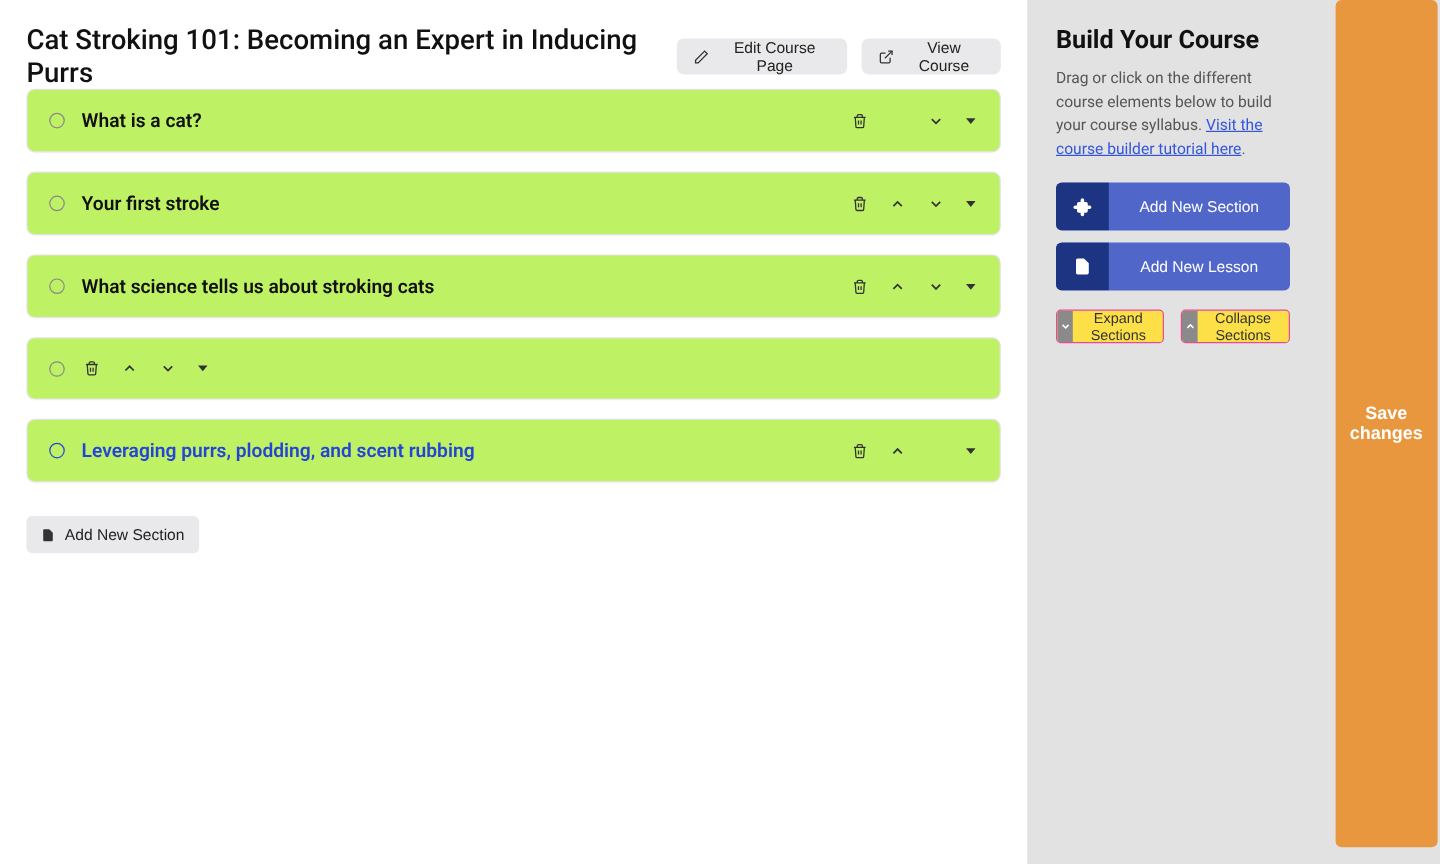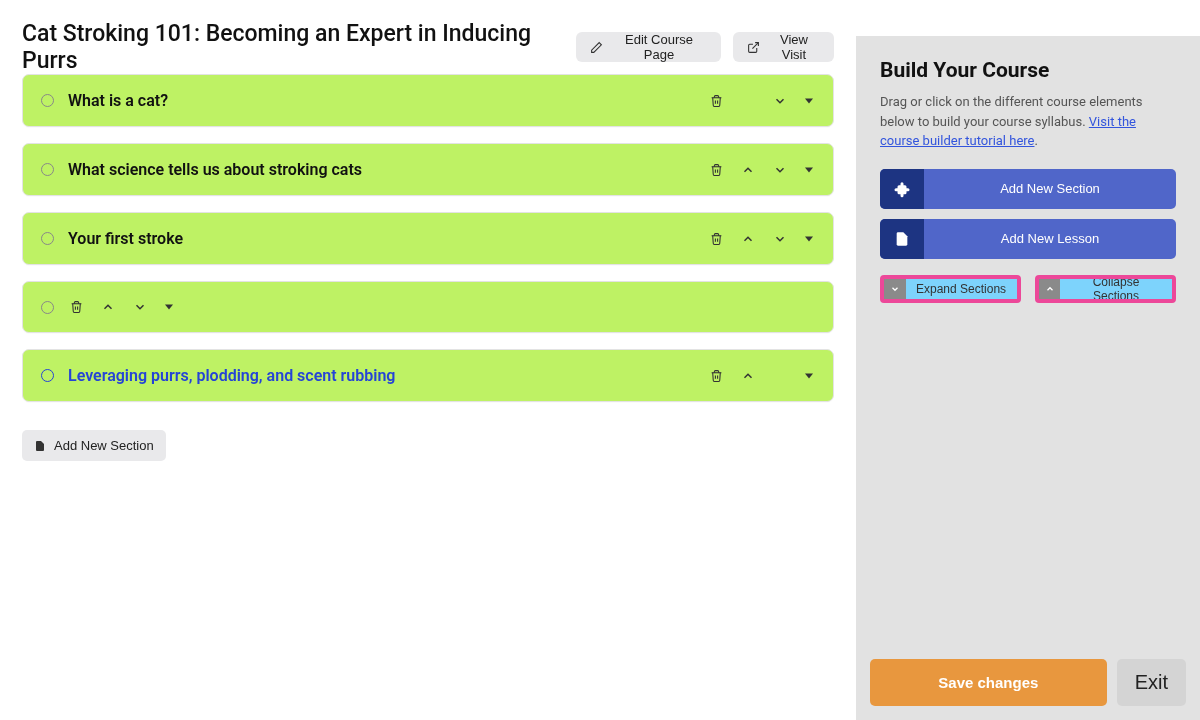--- a/index.html
+++ b/index.html
@@ -89,23 +89,22 @@
       align-items: center;
       gap: 8px;
       color: #222;
       margin-top: 12px;
     }
     
     .sidebar {
       width: 344px;
       background: #e2e2e2;
       display: flex;
-      flex-direction: column;
+      flex-direction: row;
       padding: 0;
-      margin-top: 36px;
     }
     .sidebar-content {
       padding: 22px 24px;
       flex: 1;
     }
     .sidebar h2 {
       font-size: 21px;
       font-weight: 700;
       color: #111;
       margin-bottom: 10px;
@@ -150,24 +149,24 @@
       font-weight: 400;
     }
     .toggle-row {
       display: flex;
       gap: 14px;
       margin-top: 16px;
     }
     .toggle-btn {
       display: flex;
       align-items: stretch;
-      border: 4px solid #ec4899;
+      border: 1px solid #ec4899;
       border-radius: 4px;
       overflow: hidden;
-      background: #7dd3fc;
+      background: #fde047;
       cursor: pointer;
       padding: 0;
       height: 28px;
       flex: 1;
     }
     .toggle-btn .arrow-cell {
       width: 22px;
       background: #8a8a8a;
       display: flex;
       align-items: center;
@@ -224,21 +223,21 @@
       <span>Edit Course Page</span>
     </button>
     <button class="btn-light">
       <span>
         <svg width="13" height="13" viewBox="0 0 24 24" fill="none" stroke="#333" stroke-width="2">
             <path d="M18 13v6a2 2 0 0 1-2 2H5a2 2 0 0 1-2-2V8a2 2 0 0 1 2-2h6"></path>
             <polyline points="15 3 21 3 21 9"></polyline>
             <line x1="10" y1="14" x2="21" y2="3"></line>
           </svg>
       </span>
-      <span>View Visit</span>
+      <span>View Course</span>
     </button>
   </div>
 
   <div id="sections">
       <div class="section-card">
         <span class="radio"></span>
         <span class="section-title">What is a cat?</span>
         <div class="row-actions">
           <button class="icon-btn">
             <svg width="13" height="14" viewBox="0 0 24 24" fill="none" stroke="#333" stroke-width="2">
@@ -260,21 +259,21 @@
           </button>
           <button class="icon-btn">
             <svg width="8" height="8" viewBox="0 0 10 6" fill="#333">
               <path d="M0 0l5 6 5-6z"></path>
             </svg>
           </button>
         </div>
       </div>
       <div class="section-card">
         <span class="radio"></span>
-        <span class="section-title">What science tells us about stroking cats</span>
+        <span class="section-title">Your first stroke</span>
         <div class="row-actions">
           <button class="icon-btn">
             <svg width="13" height="14" viewBox="0 0 24 24" fill="none" stroke="#333" stroke-width="2">
               <polyline points="3 6 5 6 21 6"></polyline>
               <path d="M19 6l-1 14a2 2 0 0 1-2 2H8a2 2 0 0 1-2-2L5 6"></path>
               <path d="M10 11v6M14 11v6"></path>
               <path d="M8 6V4a2 2 0 0 1 2-2h4a2 2 0 0 1 2 2v2"></path>
             </svg>
           </button>
           <button class="icon-btn">
@@ -289,21 +288,21 @@
           </button>
           <button class="icon-btn">
             <svg width="8" height="8" viewBox="0 0 10 6" fill="#333">
               <path d="M0 0l5 6 5-6z"></path>
             </svg>
           </button>
         </div>
       </div>
       <div class="section-card">
         <span class="radio"></span>
-        <span class="section-title">Your first stroke</span>
+        <span class="section-title">What science tells us about stroking cats</span>
         <div class="row-actions">
           <button class="icon-btn">
             <svg width="13" height="14" viewBox="0 0 24 24" fill="none" stroke="#333" stroke-width="2">
               <polyline points="3 6 5 6 21 6"></polyline>
               <path d="M19 6l-1 14a2 2 0 0 1-2 2H8a2 2 0 0 1-2-2L5 6"></path>
               <path d="M10 11v6M14 11v6"></path>
               <path d="M8 6V4a2 2 0 0 1 2-2h4a2 2 0 0 1 2 2v2"></path>
             </svg>
           </button>
           <button class="icon-btn">

